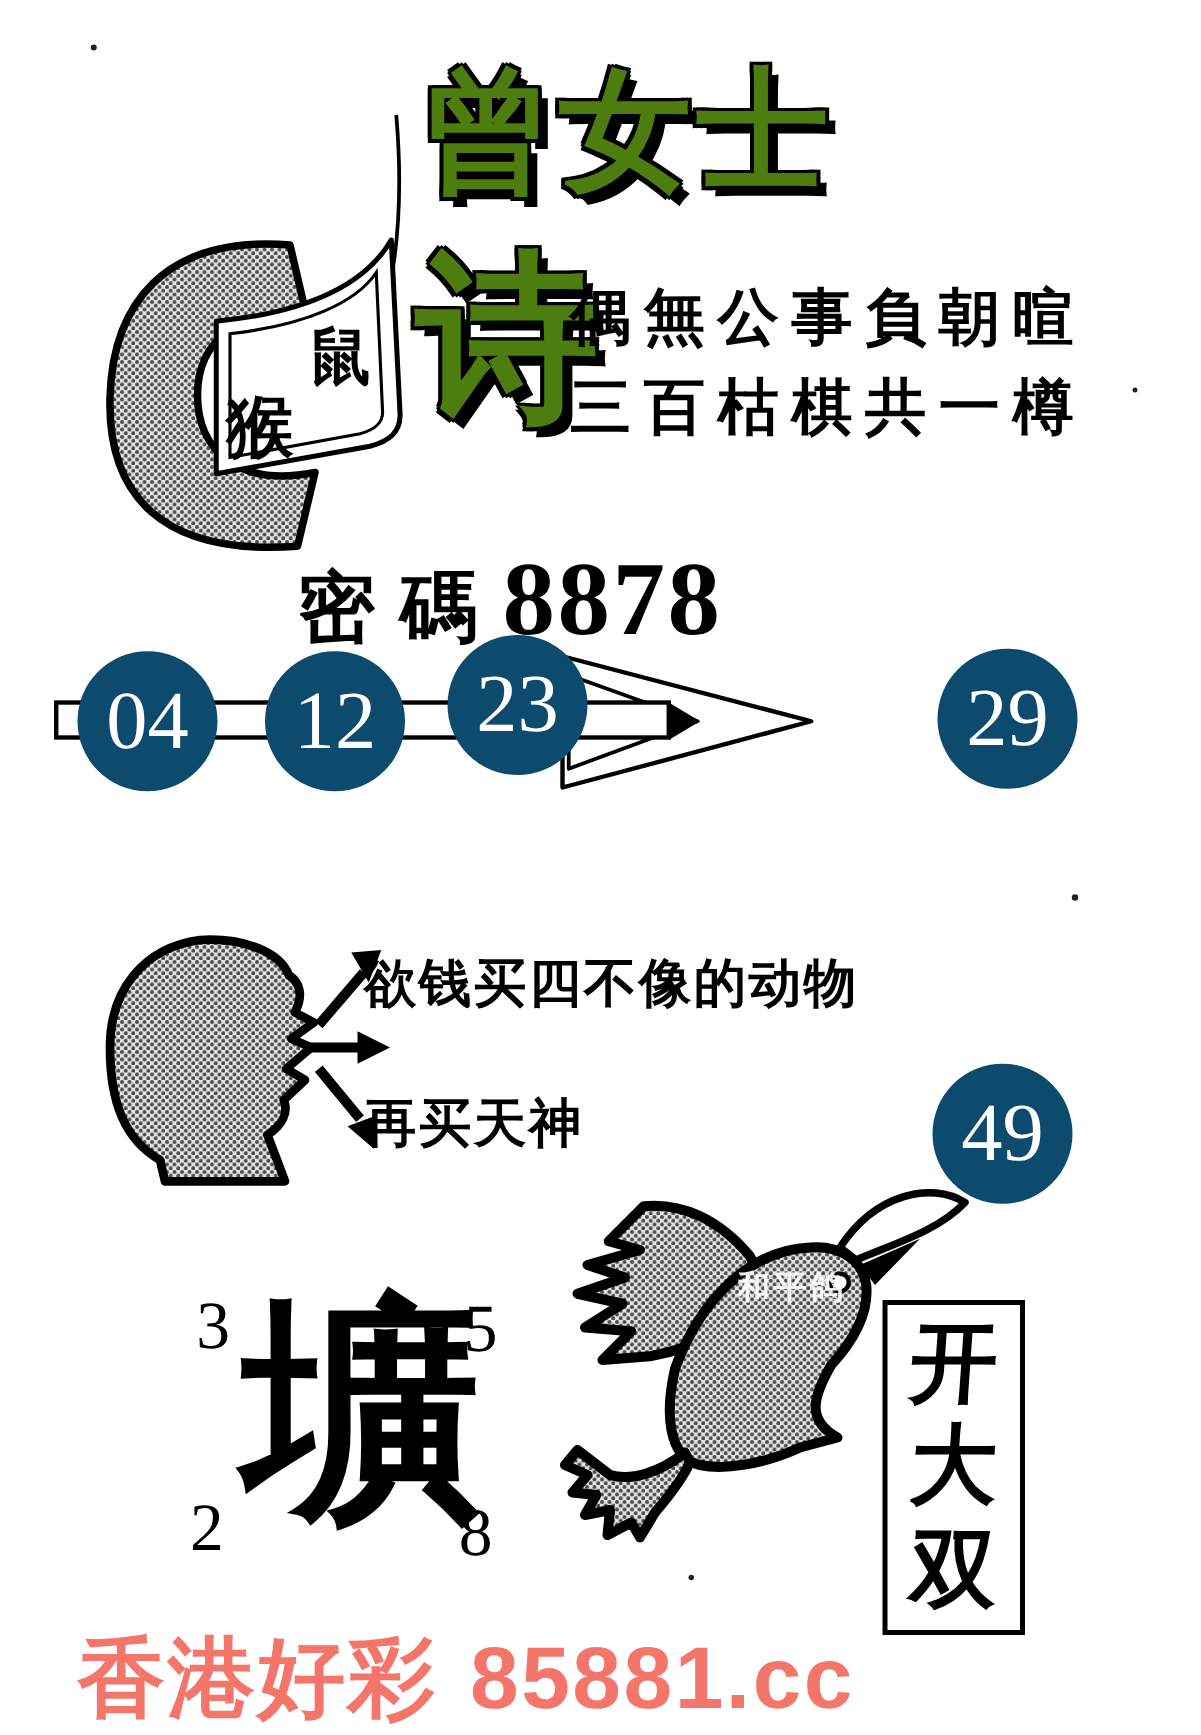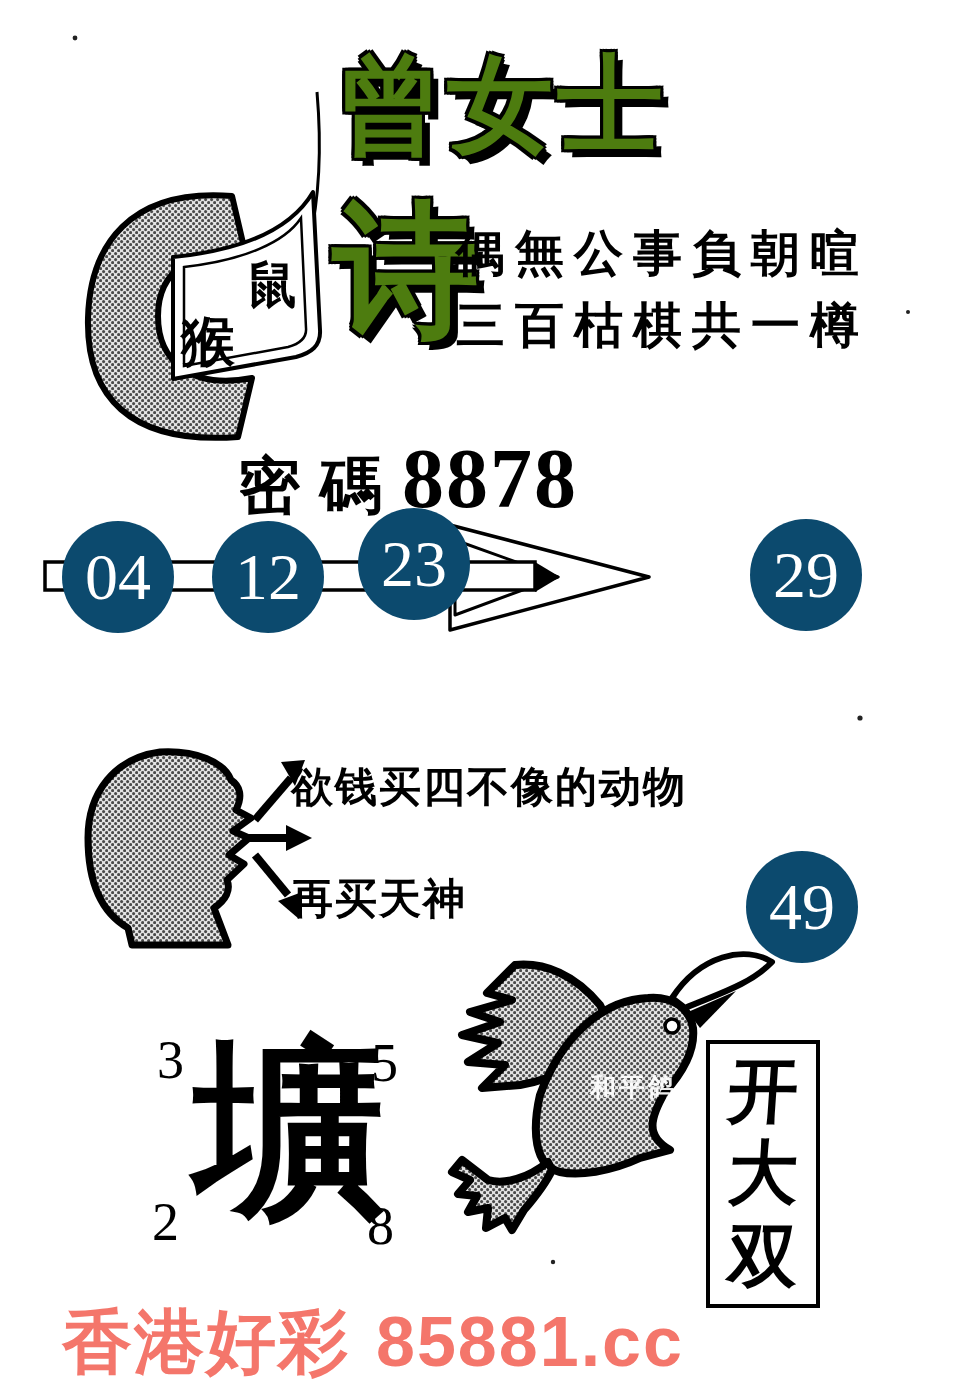--- a/index.html
+++ b/index.html
@@ -36,21 +36,21 @@
 
   .speech{font-size:42px;font-weight:600;letter-spacing:2px;white-space:nowrap;}
   .speech-1{left:291px;top:759px;} .speech-2{left:291px;top:829px;margin-top:42px;}
 
   .corner{font-size:54px;}
   .d3{left:157px;top:1029px;} .d5{left:371px;top:1032px;}
   .d2{left:152px;top:1191px;} .d8{left:367px;top:1195px;}
 
   .bigchar{left:194px;top:1036px;font-size:190px;line-height:1;font-weight:900;}
 
-  .watermark{left:590px;top:1070px;font-size:26px;font-weight:700;letter-spacing:3px;
+  .watermark{left:590px;top:1012px;font-size:26px;font-weight:700;letter-spacing:3px;
              color:rgba(255,255,255,0.92);font-family:"Liberation Sans","DejaVu Sans",sans-serif;}
 
   .kaibox{left:706px;top:1040px;width:114px;height:268px;border:4px solid #000;box-sizing:border-box;
           display:flex;flex-direction:column;align-items:center;justify-content:space-evenly;}
   .kaibox span{font-size:70px;font-weight:900;line-height:1;display:block;transform:skewX(-4deg);}
 
   .footer{left:14px;top:1296px;white-space:nowrap;
           font-family:"Liberation Sans","DejaVu Sans",sans-serif;
           font-weight:900;font-size:70px;color:#f4766b;letter-spacing:2px;}
   .footer .site-name{margin-right:26px;margin-left:48px;}

